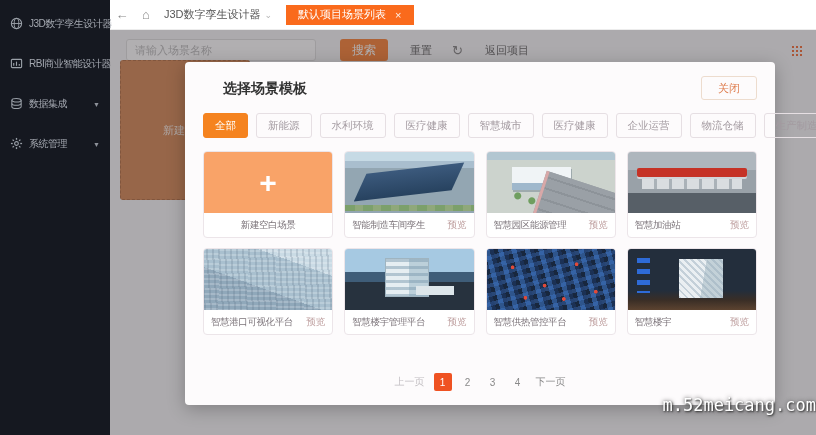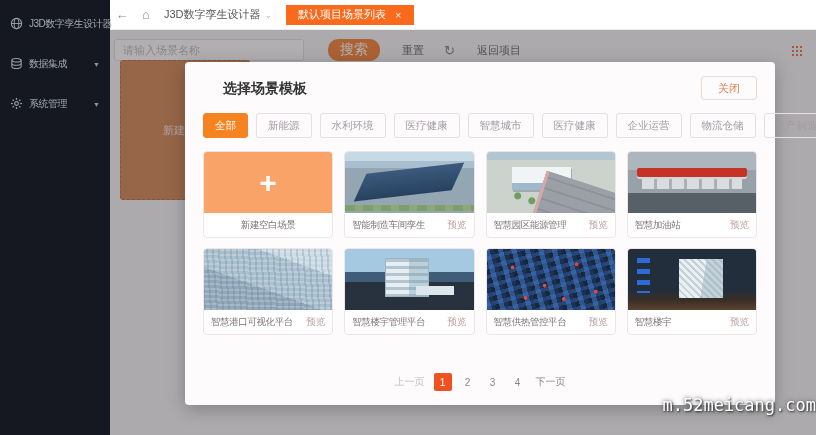--- a/index.html
+++ b/index.html
@@ -22,24 +22,24 @@
 
   .topbar { position:absolute; left:0; top:0; right:0; height:30px; background:#fff; border-bottom:1px solid #ececec; display:flex; align-items:center; z-index:4; }
   .topbar .nav-ico { color:#8a8a8a; font-size:13px; width:24px; text-align:center; cursor:pointer; }
   .crumb { color:#555; font-size:11px; margin:0 4px 0 6px; }
   .crumb-chev { color:#b5b5b5; font-size:9px; margin-right:14px; }
   .toptab { height:20px; display:flex; align-items:center; gap:9px; padding:0 12px; background:#fa6a1c; color:#fff; font-size:11px; cursor:pointer; }
   .toptab .x { font-size:11px; opacity:.9; }
 
   
   .pagebg { position:absolute; left:0; top:30px; right:0; bottom:0; background:#f6f6f7; }
-  .toolbar { position:absolute; left:4px; top:8px; right:10px; height:24px; display:flex; align-items:center; }
+  .toolbar { position:absolute; left:16px; top:8px; right:10px; height:24px; display:flex; align-items:center; }
   .search-inp { width:190px; height:22px; border:1px solid #ddd; border-radius:3px; background:#fff; padding:0 8px; font-size:11px; color:#333; }
   .search-inp::placeholder { color:#b5b5b5; }
-  .btn-search { margin-left:24px; height:22px; padding:0 12px; background:#f7741f; border:none; border-radius:10px; color:#fff; font-size:14px; cursor:pointer; }
+  .btn-search { margin-left:24px; height:22px; padding:0 12px; background:#f7741f; border:none; border-radius:3px; color:#fff; font-size:12px; cursor:pointer; }
   .btn-plain { margin-left:12px; height:22px; padding:0 10px; background:transparent; border:none; color:#555; font-size:11px; cursor:pointer; }
   .refresh-ico { margin-left:10px; color:#777; font-size:13px; cursor:pointer; }
   .grid-ico { position:absolute; right:4px; top:7px; width:11px; height:11px; cursor:pointer;
     background:radial-gradient(circle,#f25c1f 1.4px,transparent 1.5px) 0 0/4px 4px; }
   .newscene-card { position:absolute; left:10px; top:30px; width:130px; height:140px; background:#cf7a42; border:1px dashed #a85d2e; border-radius:3px; display:flex; align-items:center; justify-content:center; color:#f7e8dd; font-size:11px; cursor:pointer; }
 
   .dim { position:absolute; left:0; top:30px; right:0; bottom:0; background:rgba(82,78,82,.45); z-index:6; }
 
   
   .modal { position:absolute; left:75px; top:62px; width:590px; height:343px; background:#fdfbfc; border-radius:4px; box-shadow:0 4px 18px rgba(0,0,0,.25); z-index:7; padding:14px 18px 10px; display:flex; flex-direction:column; }
@@ -128,20 +128,29 @@
 <body>
 
 <div class="sidebar">
   <div class="side-item">
     <span><svg width="13" height="13" viewBox="0 0 14 14">
           <circle cx="7" cy="7" r="5.5" fill="none" stroke="#9aa0a8" stroke-width="1.2"></circle>
           <ellipse cx="7" cy="7" rx="2.5" ry="5.5" fill="none" stroke="#9aa0a8" stroke-width="1"></ellipse>
           <line x1="1.5" y1="7" x2="12.5" y2="7" stroke="#9aa0a8" stroke-width="1"></line>
         </svg></span>
     <span class="lbl">J3D数字孪生设计器</span>
+  </div>
+  <div class="side-item">
+    <span><svg width="13" height="13" viewBox="0 0 14 14">
+          <rect x="1.5" y="2.5" width="11" height="9" rx="1" fill="none" stroke="#9aa0a8" stroke-width="1.2"></rect>
+          <line x1="4" y1="9.5" x2="4" y2="6.5" stroke="#9aa0a8" stroke-width="1.2"></line>
+          <line x1="7" y1="9.5" x2="7" y2="5" stroke="#9aa0a8" stroke-width="1.2"></line>
+          <line x1="10" y1="9.5" x2="10" y2="7.5" stroke="#9aa0a8" stroke-width="1.2"></line>
+        </svg></span>
+    <span class="lbl">RBI商业智能设计器</span>
   </div>
   <div class="side-item">
     <span><svg width="13" height="13" viewBox="0 0 14 14">
           <ellipse cx="7" cy="3.5" rx="5" ry="2" fill="none" stroke="#9aa0a8" stroke-width="1.1"></ellipse>
           <path d="M2 3.5v7c0 1.1 2.2 2 5 2s5-.9 5-2v-7" fill="none" stroke="#9aa0a8" stroke-width="1.1"></path>
           <path d="M2 7c0 1.1 2.2 2 5 2s5-.9 5-2" fill="none" stroke="#9aa0a8" stroke-width="1.1"></path>
         </svg></span>
     <span class="lbl">数据集成</span>
     <span class="caret">▼</span>
   </div>

